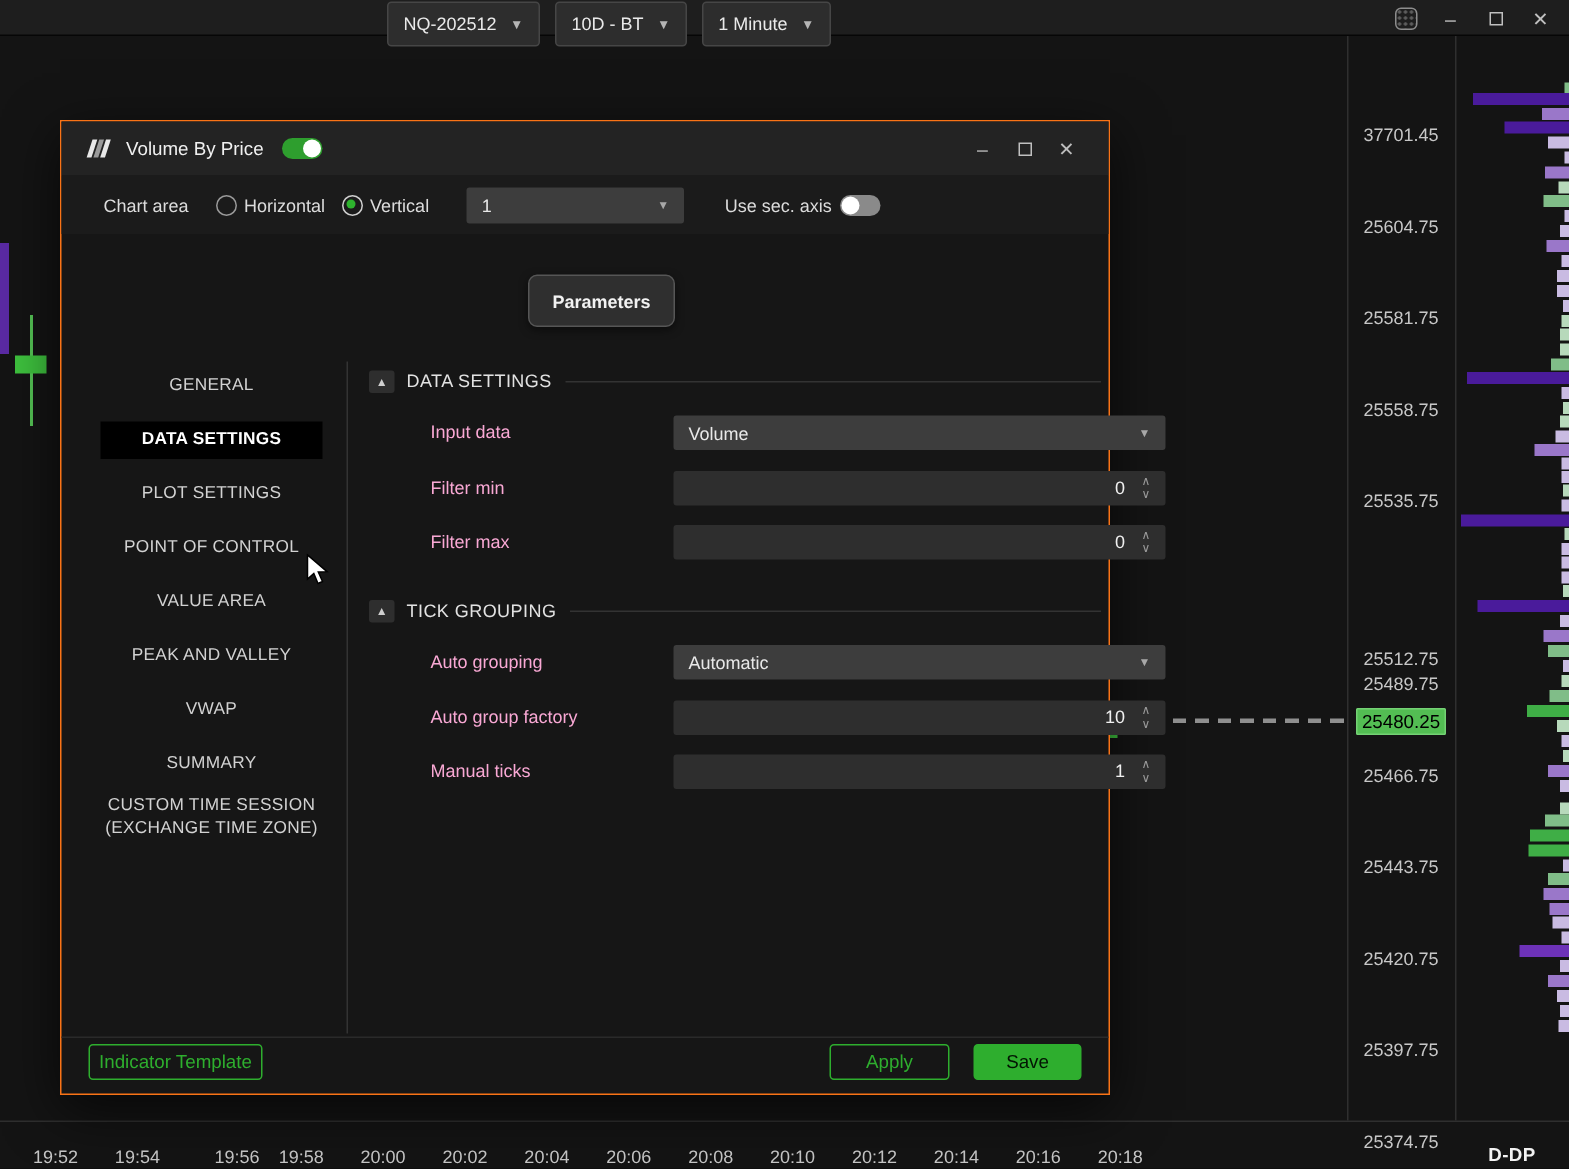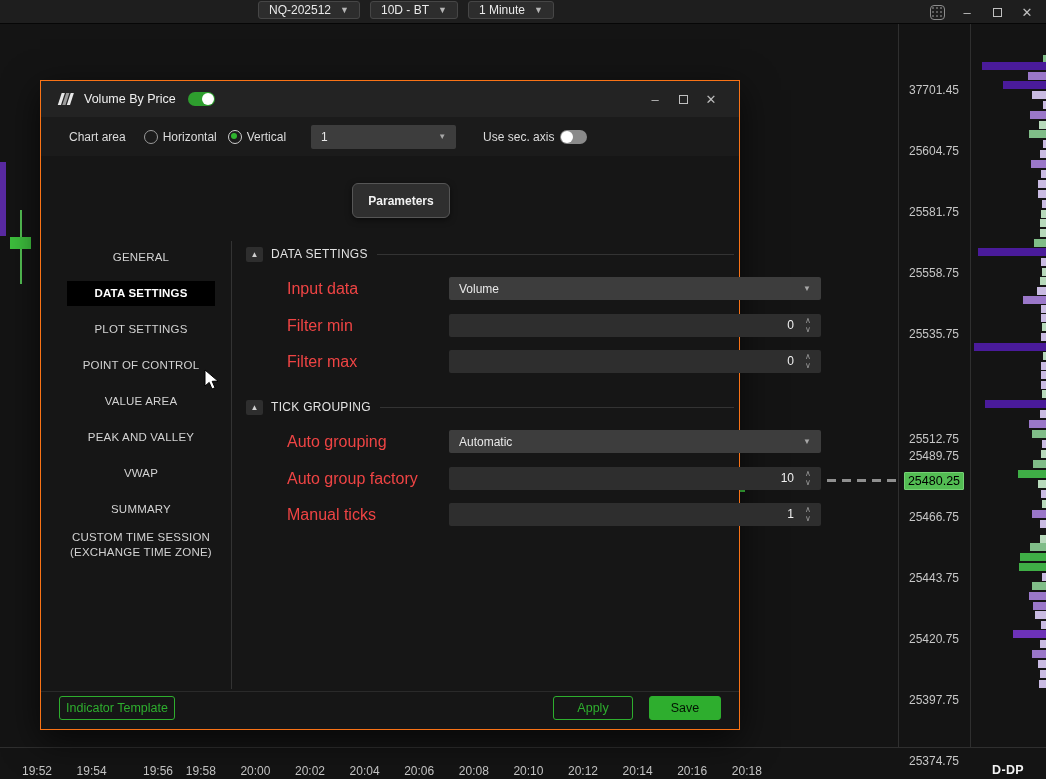--- a/index.html
+++ b/index.html
@@ -5,21 +5,21 @@
   * { margin:0; padding:0; box-sizing:border-box; }
   html,body { background:#0d0d0d; }
   body { font-family:"Liberation Sans", sans-serif; }
   .app { position:relative; width:1046px; height:779px; background:#141414; overflow:hidden;
          font-family:"Liberation Sans", sans-serif; color:#ddd; }
 
   
   .topbar { position:absolute; left:0; top:0; width:1046px; height:24px; background:#1e1e1e;
             border-bottom:1px solid #060606; }
   .topchips { position:absolute; left:258px; top:1px; height:22px; display:flex; gap:10px; }
-  .chip { display:flex; align-items:center; gap:9px; height:18px; padding:0 10px; background:#2d2d2d;
+  .chip { display:flex; align-items:center; gap:9px; height:30px; padding:0 10px; background:#2d2d2d;
           border:1px solid #464646; border-radius:3px; font-size:12px; color:#eaeaea; }
   .chip .chev { font-size:9px; color:#b5b5b5; }
   .winctrls { position:absolute; right:4px; top:0; height:24px; display:flex; align-items:center; }
   .wbtn { width:30px; height:24px; display:flex; align-items:center; justify-content:center;
           color:#c0c0c0; font-size:13px; }
   .widget-ico { width:15px; height:15px; border:1.5px solid #8d8d8d; border-radius:4px;
                 background-image:radial-gradient(#5d5d5d 1px, transparent 1.2px); background-size:4px 4px; }
   .maxi { width:9px; height:9px; border:1.5px solid #c0c0c0; }
 
   
@@ -79,22 +79,22 @@
   .side-item.sel { height:36px; }
   .side-item.sel span { background:#000; font-weight:bold; color:#fff; width:148px; padding:5px 0; }
   .side-sep { position:absolute; left:190px; top:160px; width:1px; height:448px; background:#333; }
 
   .sec-head { position:absolute; left:205px; width:488px; height:16px; display:flex; align-items:center; }
   .sec-head .cbox { width:17px; height:15px; background:#2e2e2e; border-radius:2px; color:#cfcfcf;
                     font-size:8px; display:flex; align-items:center; justify-content:center; }
   .sec-head .stitle { font-size:12px; color:#e2e2e2; margin-left:8px; letter-spacing:.3px; }
   .sec-head .hline { flex:1; height:1px; background:#333; margin-left:9px; }
 
-  .frow-label { position:absolute; left:246px; font-size:16px; color:#ef4444; height:23px; line-height:23px;text-align:center; }
-  .ffield { position:absolute; left:408px; width:372px; height:23px; border-radius:2px; font-size:12px; }
+  .frow-label { position:absolute; left:246px; font-size:12px; color:#f9a8d4; height:23px; line-height:23px;text-align:center; }
+  .ffield { position:absolute; left:408px; width:328px; height:23px; border-radius:2px; font-size:12px; }
   .ffield.sel-field { background:#3d3d3d; display:flex; align-items:center; padding:0 10px; color:#e8e8e8; }
   .ffield.sel-field .chev { margin-left:auto; color:#a8a8a8; font-size:8px; }
   .ffield.num-field { background:#2e2e2e; color:#f0f0f0; }
   .num-val { position:absolute; right:27px; top:0; height:23px; line-height:23px; }
   .stepper { position:absolute; right:7px; top:2px; width:12px; display:flex; flex-direction:column;
              align-items:center; color:#9a9a9a; font-size:8px; line-height:9px; }
 
   .dlg-footer-line { position:absolute; left:0; right:0; top:610px; height:1px; background:#2a2a2a; }
   .btn { height:24px; border-radius:3px; font-size:12.5px; display:flex; align-items:center;
          justify-content:center; }

